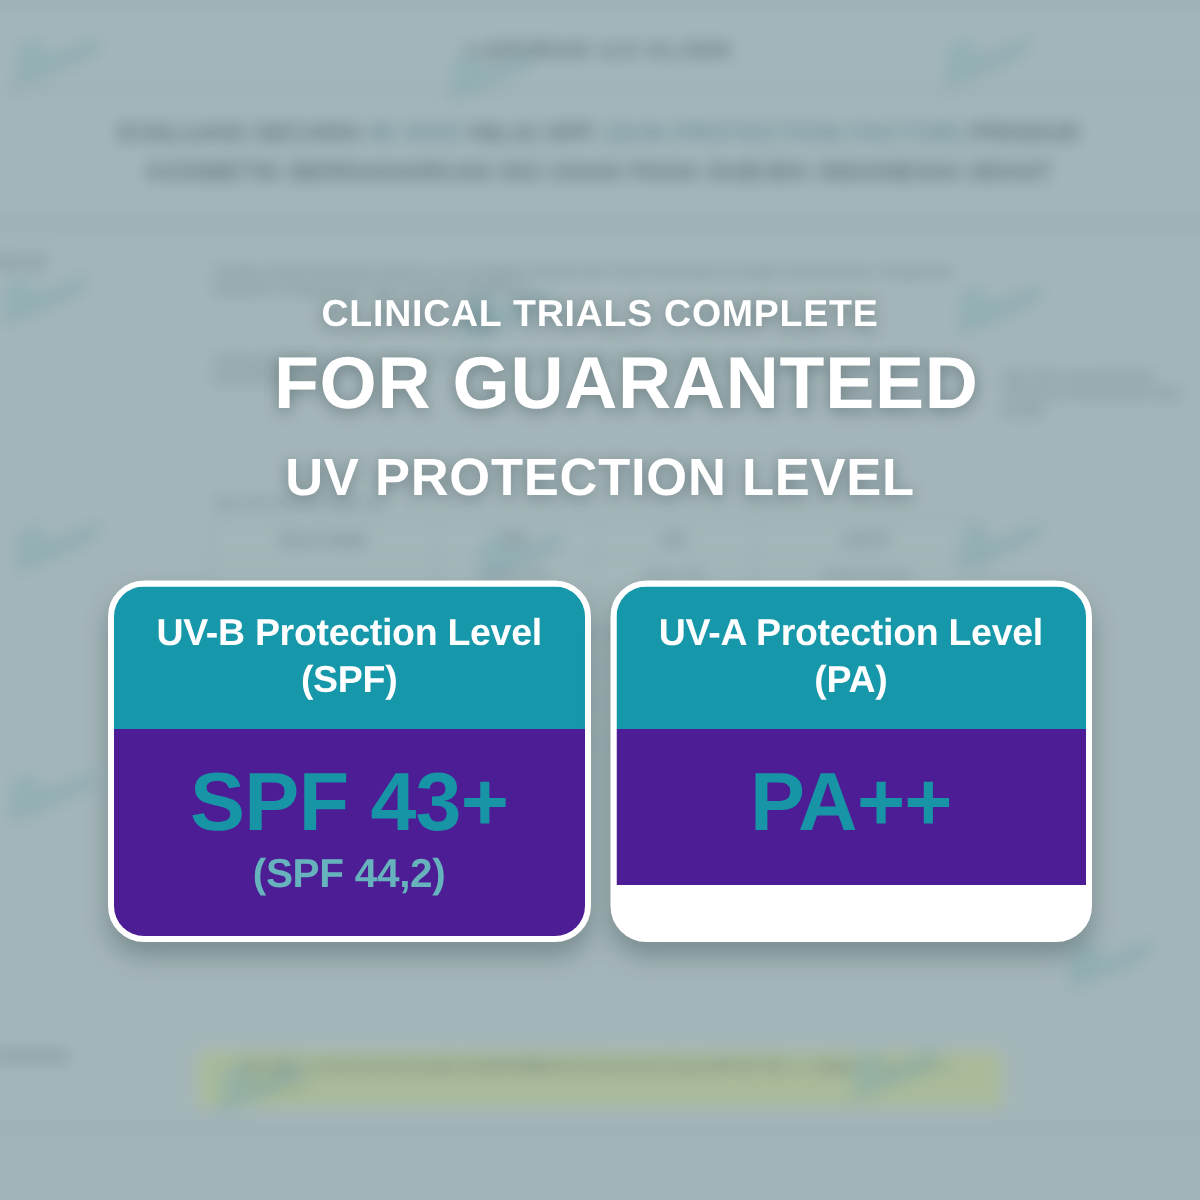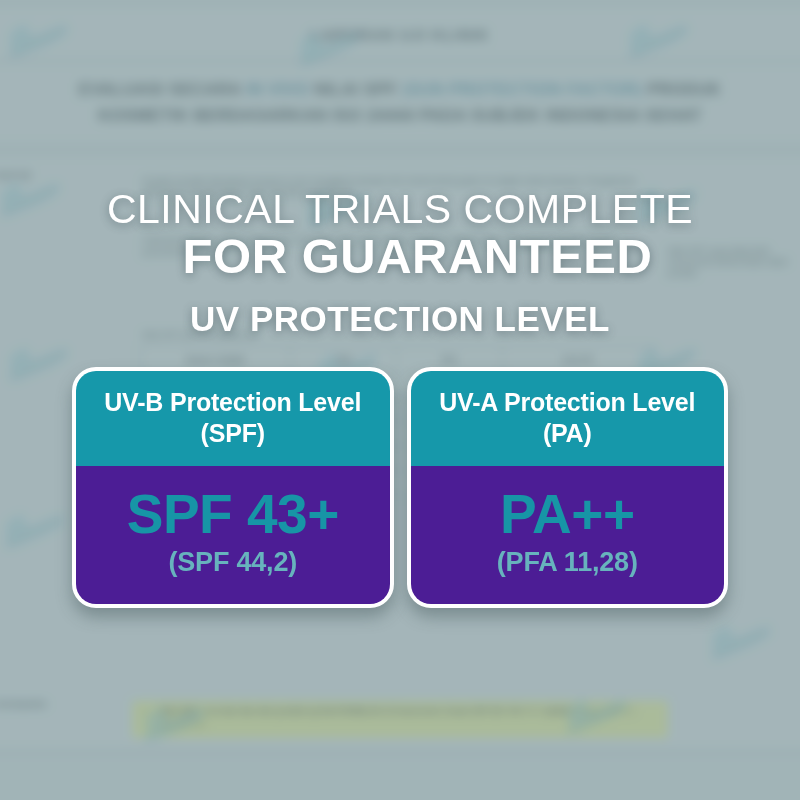--- a/index.html
+++ b/index.html
@@ -174,22 +174,22 @@
 
   .headline {
     position: absolute;
     left: 0; right: 0;
     top: 190px;
     text-align: center;
     color: #ffffff;
     text-shadow: 0 2px 10px rgba(40,60,66,0.45);
   }
   .hl-1 {
-    font-size: 41px;
-    font-weight: normal;
+    font-size: 25px;
+    font-weight: bold;
     letter-spacing: 0.5px;
     line-height: 38px;
   }
   .hl-2 {
     font-size: 49px;
     font-weight: bold;
     letter-spacing: 0.5px;
     line-height: 52px;
     margin-top: 2px;
     padding-left: 35px;
@@ -198,21 +198,21 @@
     font-size: 35px;
     font-weight: bold;
     letter-spacing: 0.5px;
     line-height: 38px;
     margin-top: 18px;
   }
 
   .cards {
     position: absolute;
     left: 72px;
-    top: 367px;
+    top: 387px;
     width: 656px;
     display: flex;
     gap: 13px;
   }
   .card {
     flex: 1 1 0;
     border-radius: 24px;
     overflow: hidden;
     background: #ffffff;
     border: 4px solid #ffffff;
@@ -367,19 +367,18 @@
         <div class="card-body">
           <div class="card-value">SPF 43+</div>
           <div class="card-subvalue">(SPF 44,2)</div>
         </div>
       </div>
 
       <div class="card">
         <div class="card-head">UV-A Protection Level (PA)</div>
         <div class="card-body">
           <div class="card-value">PA++</div>
-          <div class="card-subvalue">(PFA 11,28)</div>
         </div>
       </div>
 
     </div>
   </div>
 </div>
 
 </body></html>

